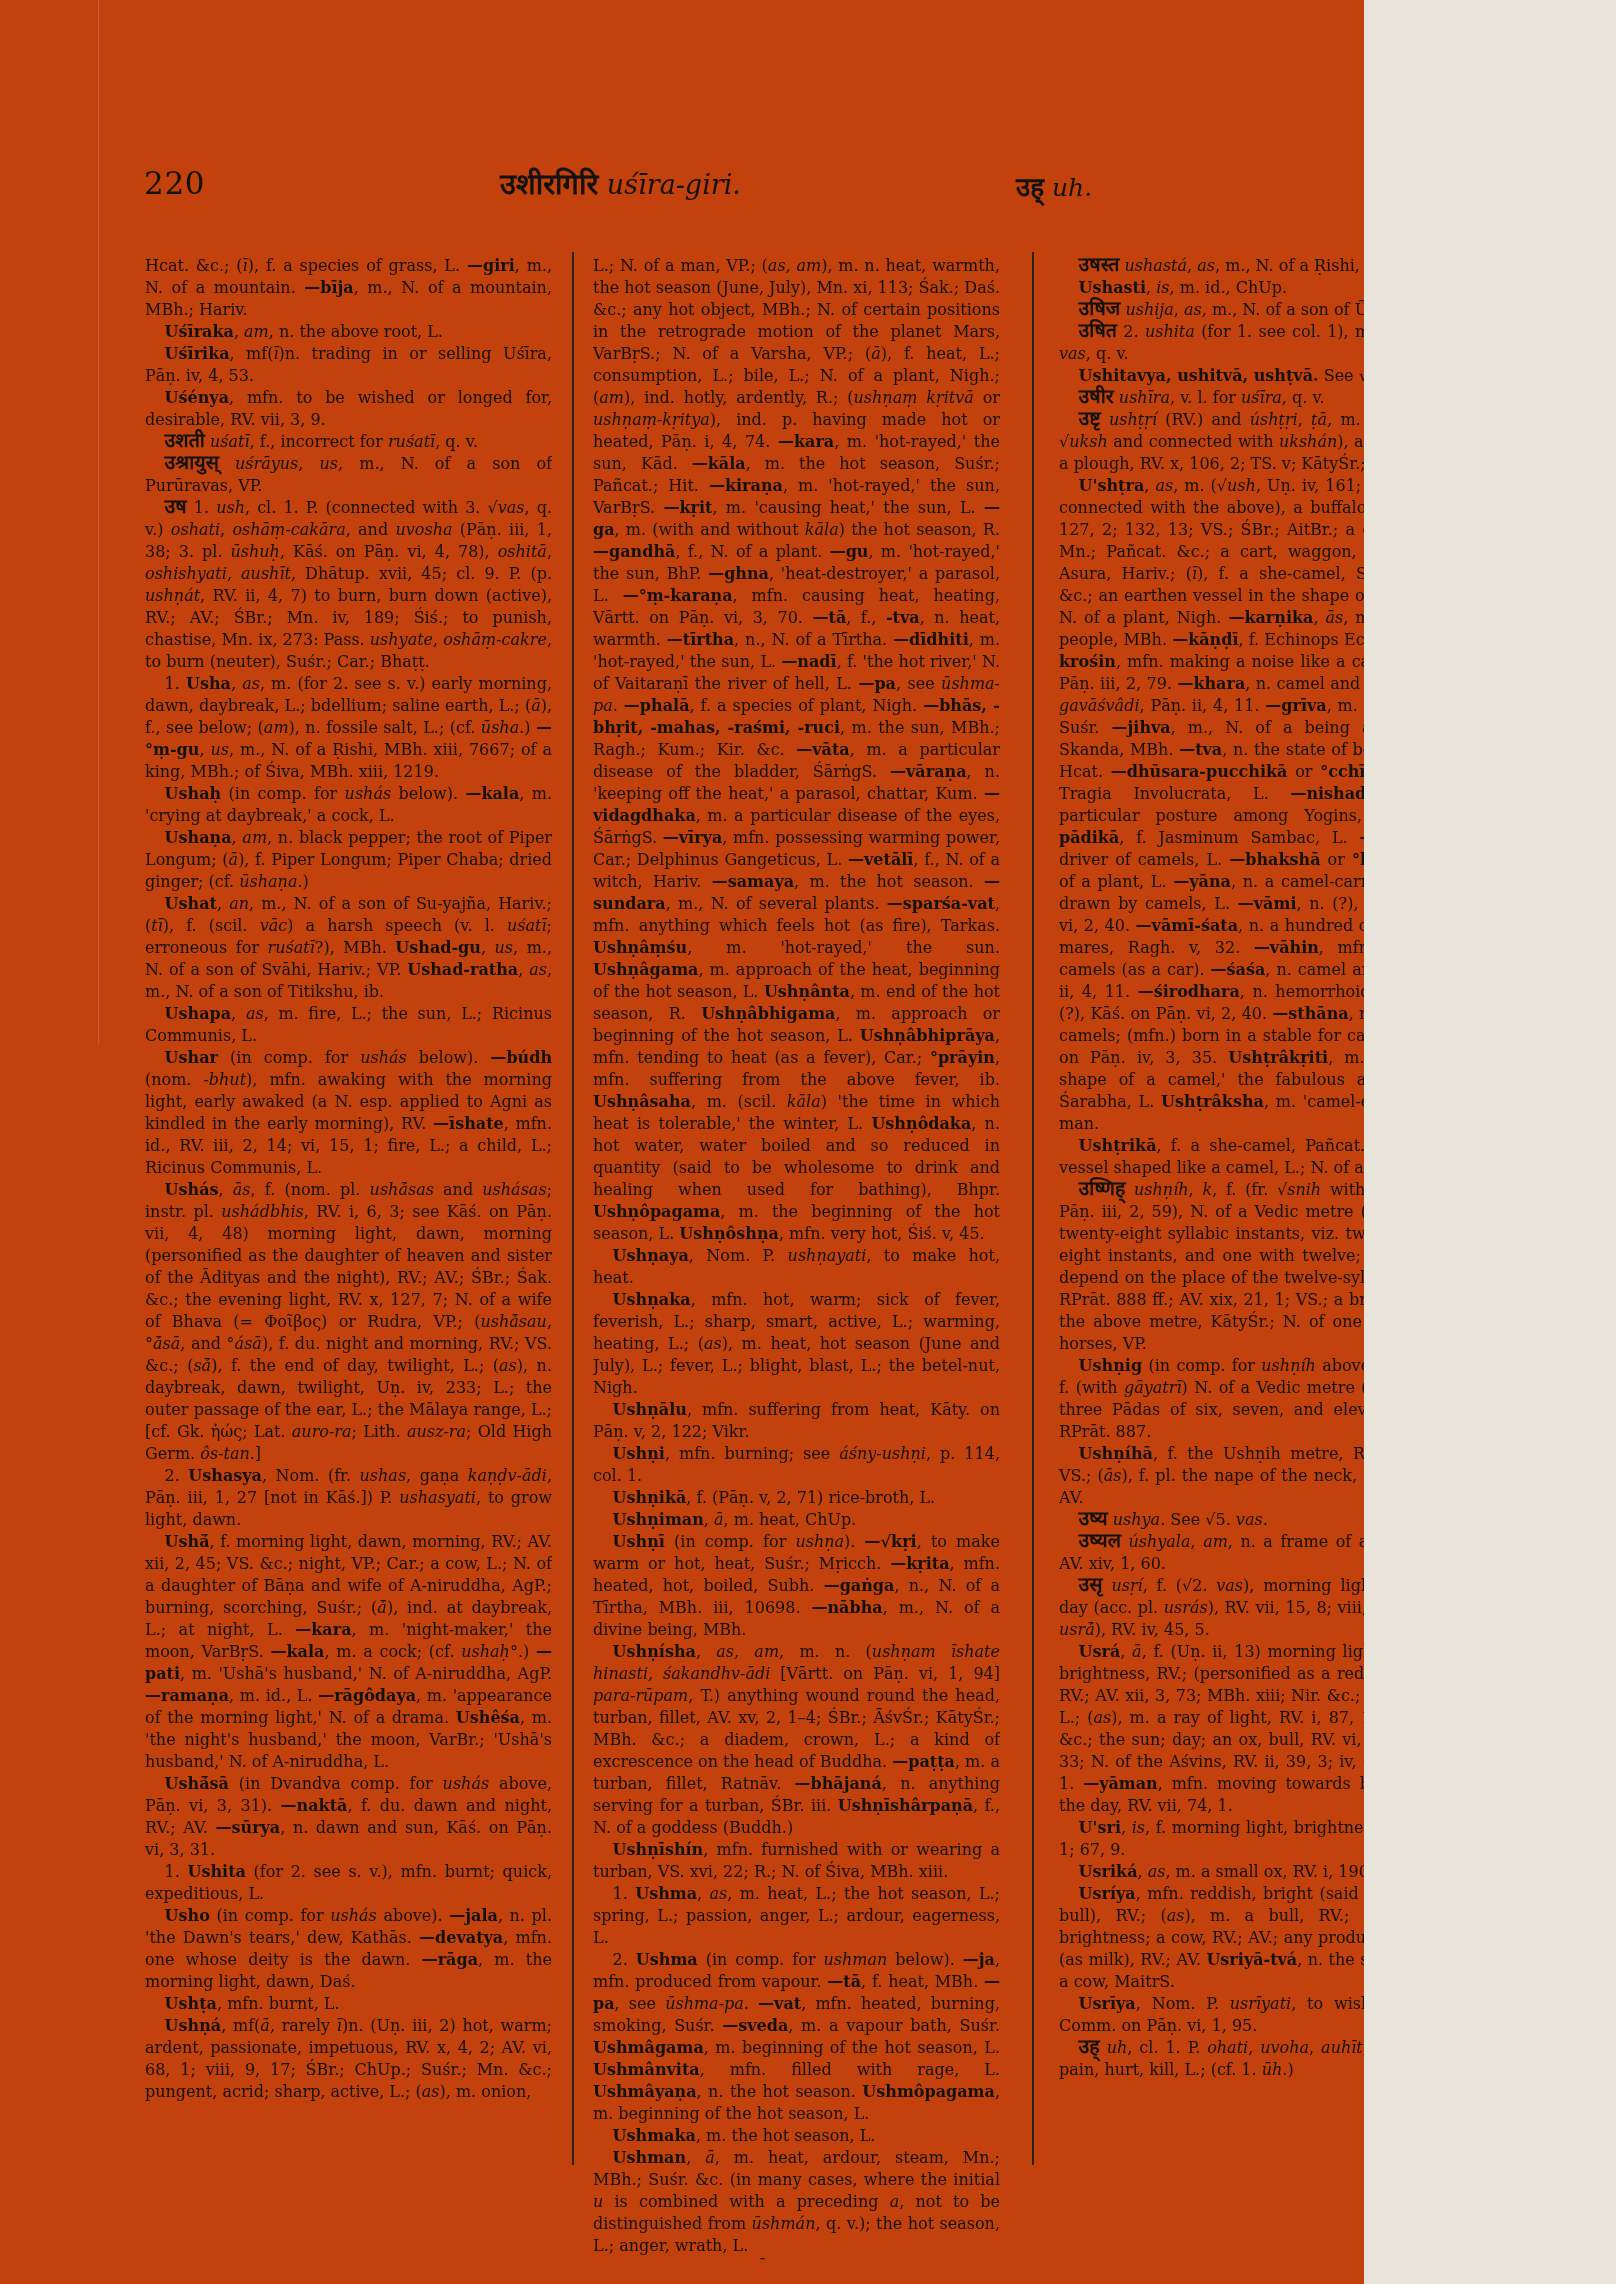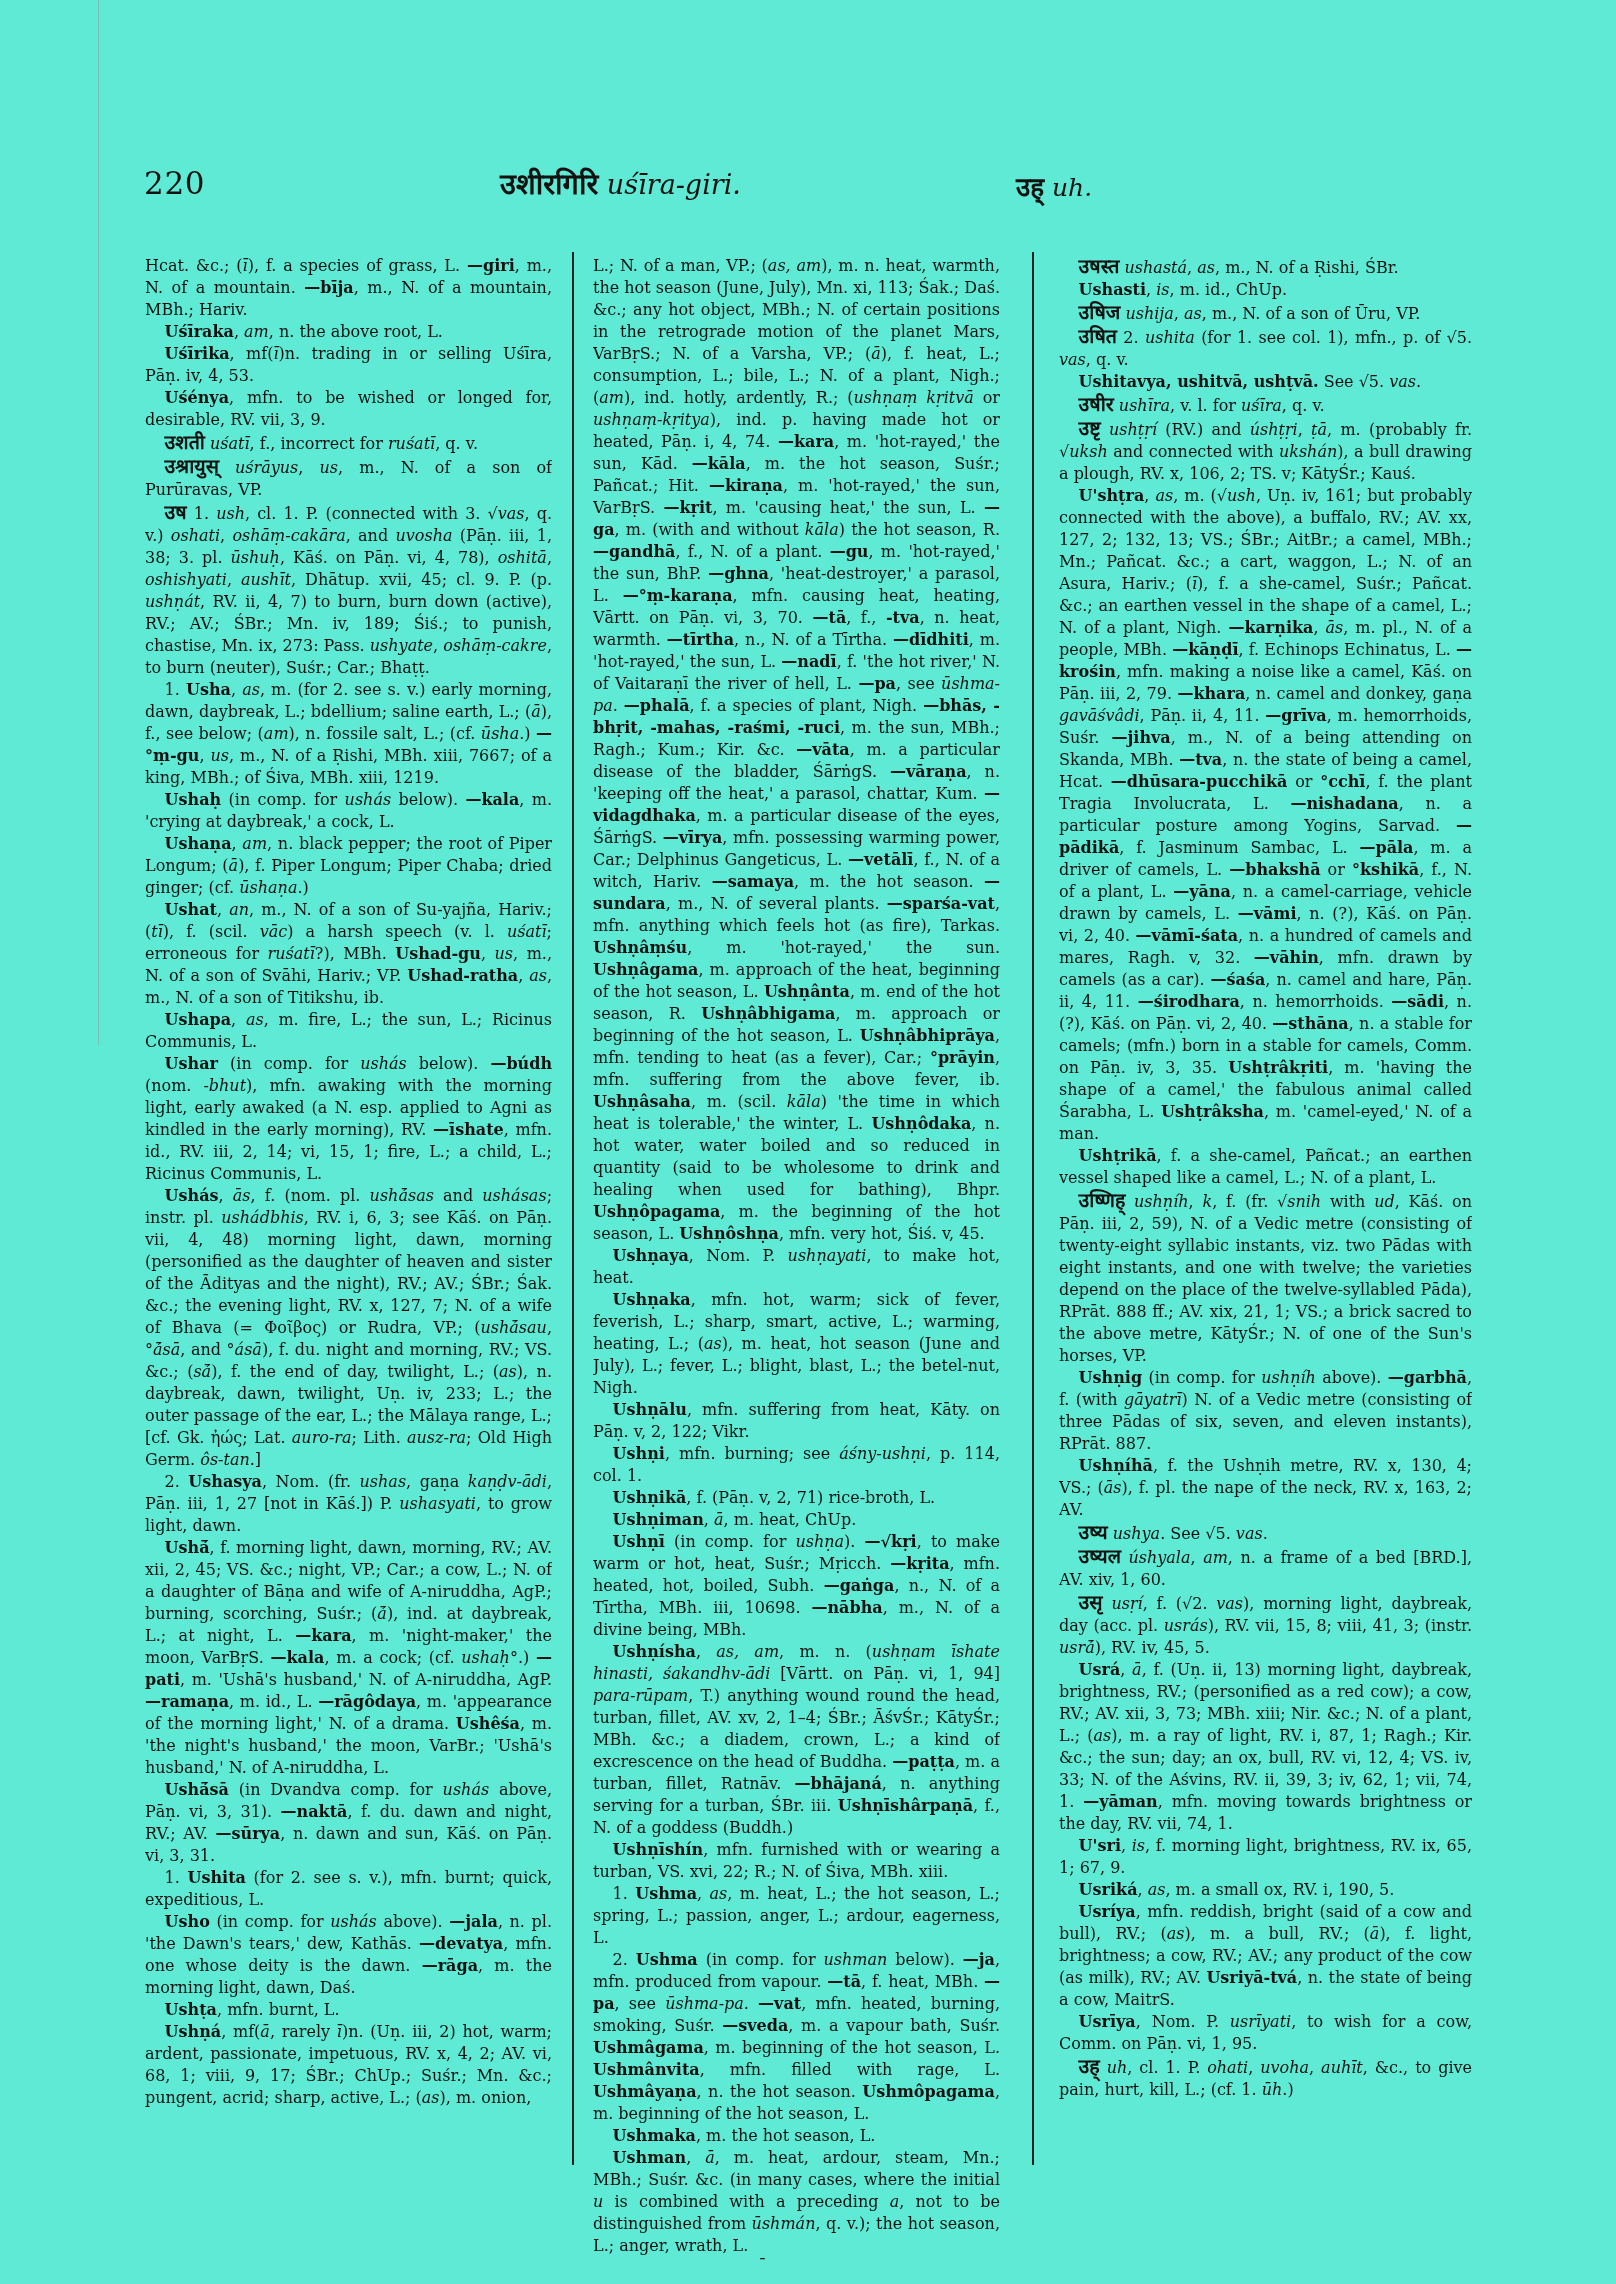--- a/index.html
+++ b/index.html
@@ -1,23 +1,23 @@
 <!DOCTYPE html>
 <html style="font-size:10.4px"><head>
 <meta charset="utf-8">
 <style>
   html,body{margin:0;padding:0;background:#e8e4da;}
-  .page{position:relative;width:1616px;height:2284px;background:#5eead4;
+  .page{position:relative;width:1364px;height:2284px;background:#c2410c;
         font-family:"DejaVu Serif","Liberation Serif",serif;color:#141210;overflow:hidden;}
   .edge-artifact{position:absolute;left:98px;top:0;width:1.3px;height:1045px;background:#9a9488;opacity:.45;}
   .pagenum{position:absolute;left:144px;top:165px;font-size:31px;letter-spacing:0.7px;}
   .head-center{position:absolute;left:366px;top:163px;width:509px;text-align:center;font-size:27px;white-space:nowrap;}
   .head-right{position:absolute;left:1016px;top:168px;font-size:25px;white-space:nowrap;}
   .translit{font-style:italic;margin-top:28px;}
-  .deva{font-family:Liberation Sans, sans-serif;font-weight:bold;}
+  .deva{font-family:Liberation Mono, monospace;font-weight:bold;}
   .head-center .deva{font-size:29px;}
   .head-right .deva{font-size:26px;}
   .col{position:absolute;top:255px;width:407px;height:2005px;overflow:hidden;
        text-align:justify;font-size:16px;line-height:22px;}
   #col1{left:145px;}
   #col2{left:593px;}
   #col3{left:1059px;width:413px;}
   .entry{margin:0;text-indent:19.6px;}
   .entry.noindent{text-indent:0;}
   .entry .deva{font-size:19.6px;}

